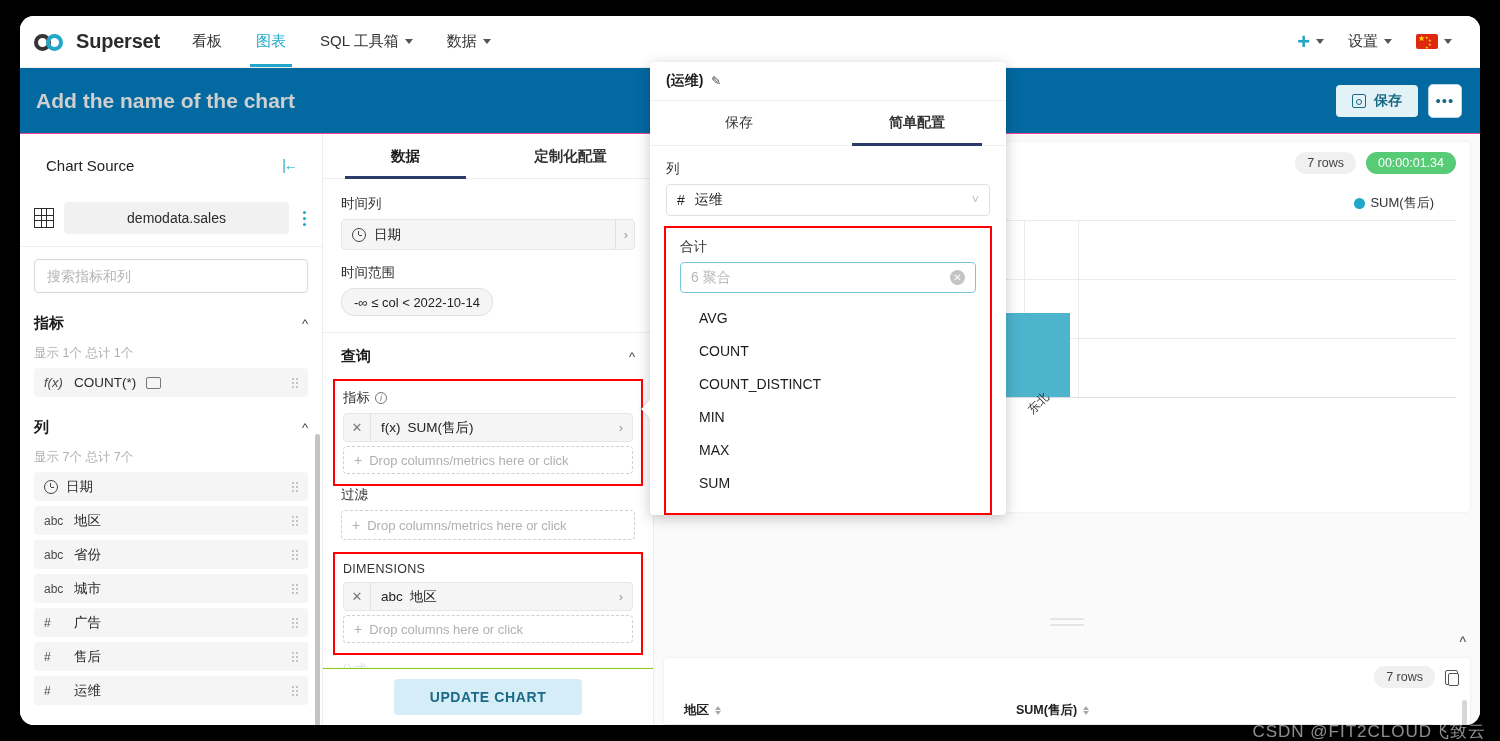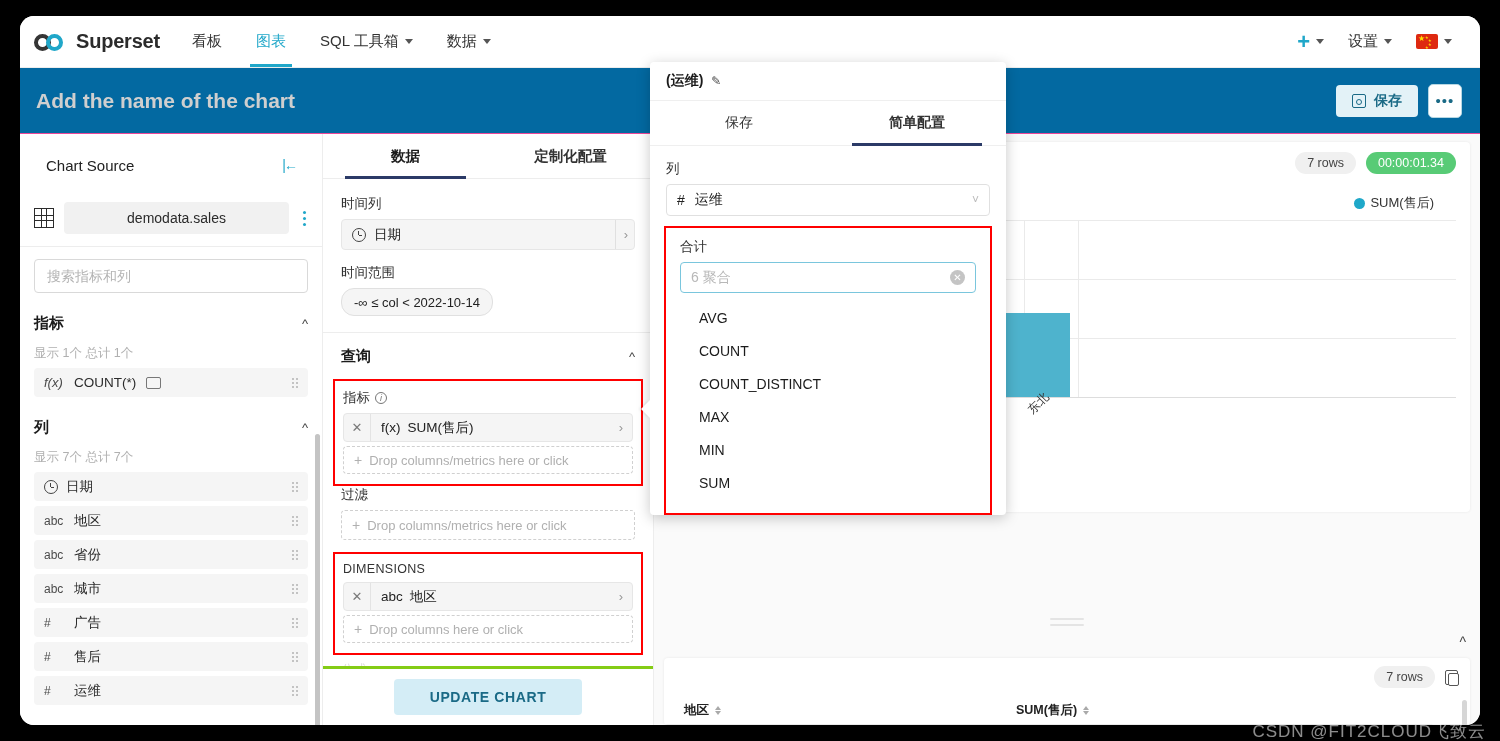--- a/index.html
+++ b/index.html
@@ -157,21 +157,21 @@
   .chip .txt{padding-left:10px;display:flex;align-items:center;gap:7px;}
   .chip .arrow{margin-left:auto;color:#999;font-size:13px;width:22px;text-align:center;}
   .dropzone{
     margin-top:4px;height:28px;border:1px dashed #d0d0d0;border-radius:4px;
     display:flex;align-items:center;gap:7px;padding-left:10px;
     font-size:13px;color:#b0b0b0;box-sizing:border-box;cursor:pointer;
   }
   .dropzone .pl{font-size:14px;color:#b0b0b0;}
   .dim-lbl{font-size:12.5px;color:#333;letter-spacing:.3px;margin-bottom:6px;}
   .update-wrap{
-    position:absolute;left:0;right:0;bottom:0;height:56px;border-top:3px solid #84cc16;background:#fff;
+    position:absolute;left:0;right:0;bottom:0;height:56px;border-top:1px solid #84cc16;background:#fff;
     display:flex;align-items:center;justify-content:center;
   }
   .btn-update{
     background:#d4edf6;color:#1a6a86;border:none;border-radius:4px;height:36px;padding:0 36px;
     font-size:14px;font-weight:bold;letter-spacing:.6px;cursor:pointer;font-family:"Liberation Sans",sans-serif;
   }
   .ghost-lbl{position:absolute;left:18px;bottom:46px;font-size:13px;color:#ddd;}
 
   
   .rpanel{flex:1;position:relative;background:#fafafa;overflow:hidden;}
@@ -631,22 +631,22 @@
       <div class="agg-redbox">
         <div class="lbl">合计</div>
         <div class="agg-input">
           <span>6 聚合</span>
           <span class="clear-x">✕</span>
         </div>
         <div class="agg-list">
           <div class="agg-item">AVG</div>
           <div class="agg-item">COUNT</div>
           <div class="agg-item">COUNT_DISTINCT</div>
+          <div class="agg-item">MIN</div>
           <div class="agg-item">MAX</div>
-          <div class="agg-item">MIN</div>
           <div class="agg-item">SUM</div>
         </div>
       </div>
     </div>
   </div>
 
 </div>
 
 <div class="watermark">CSDN @FIT2CLOUD飞致云</div>
 

